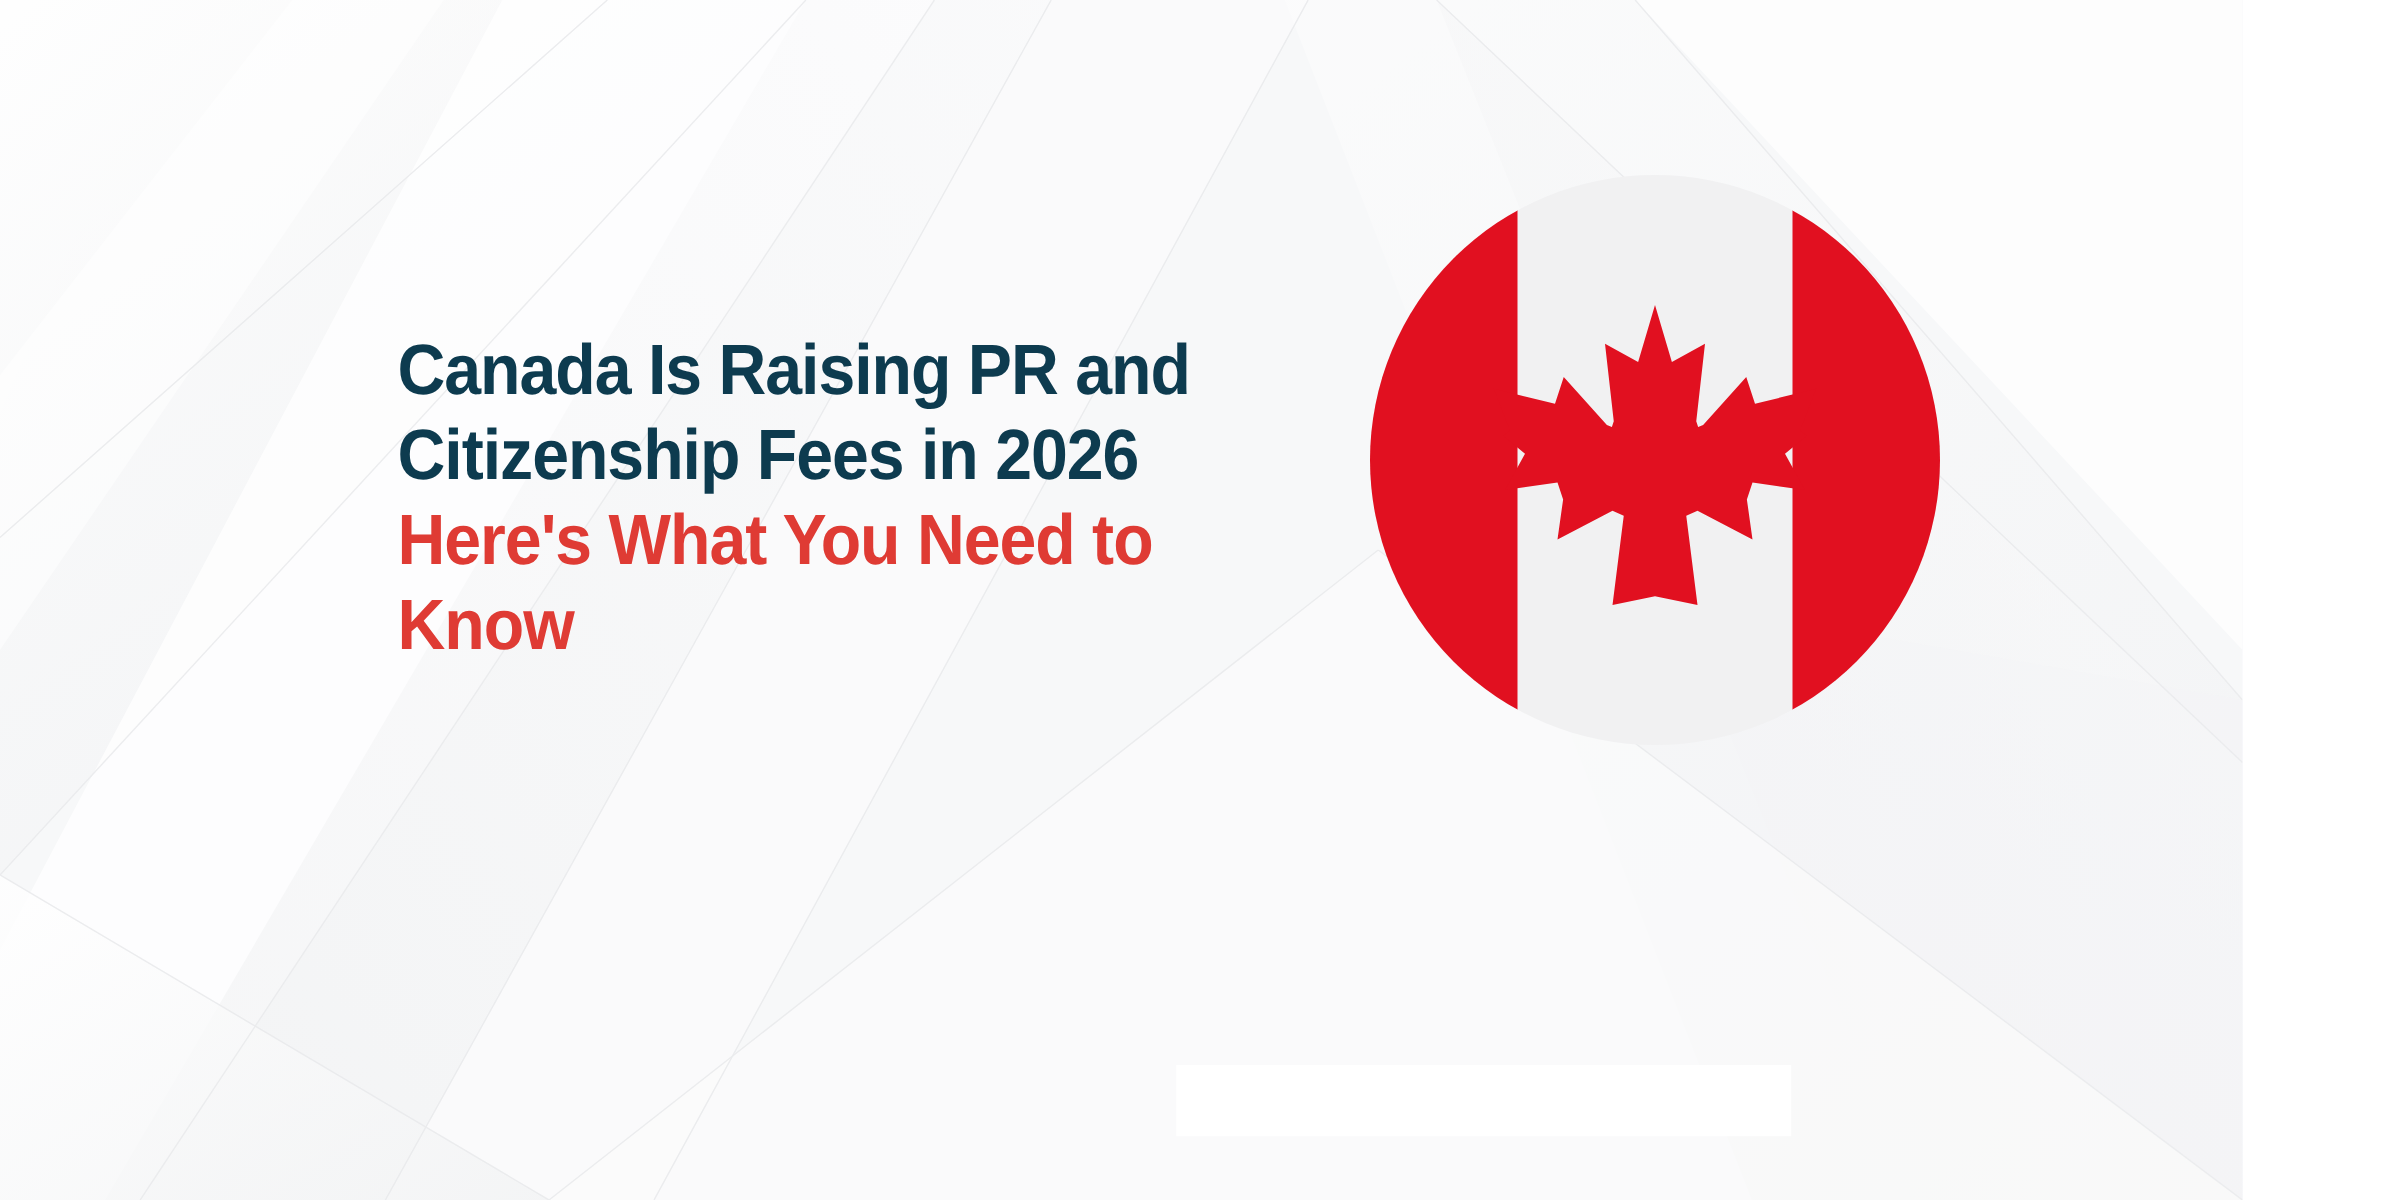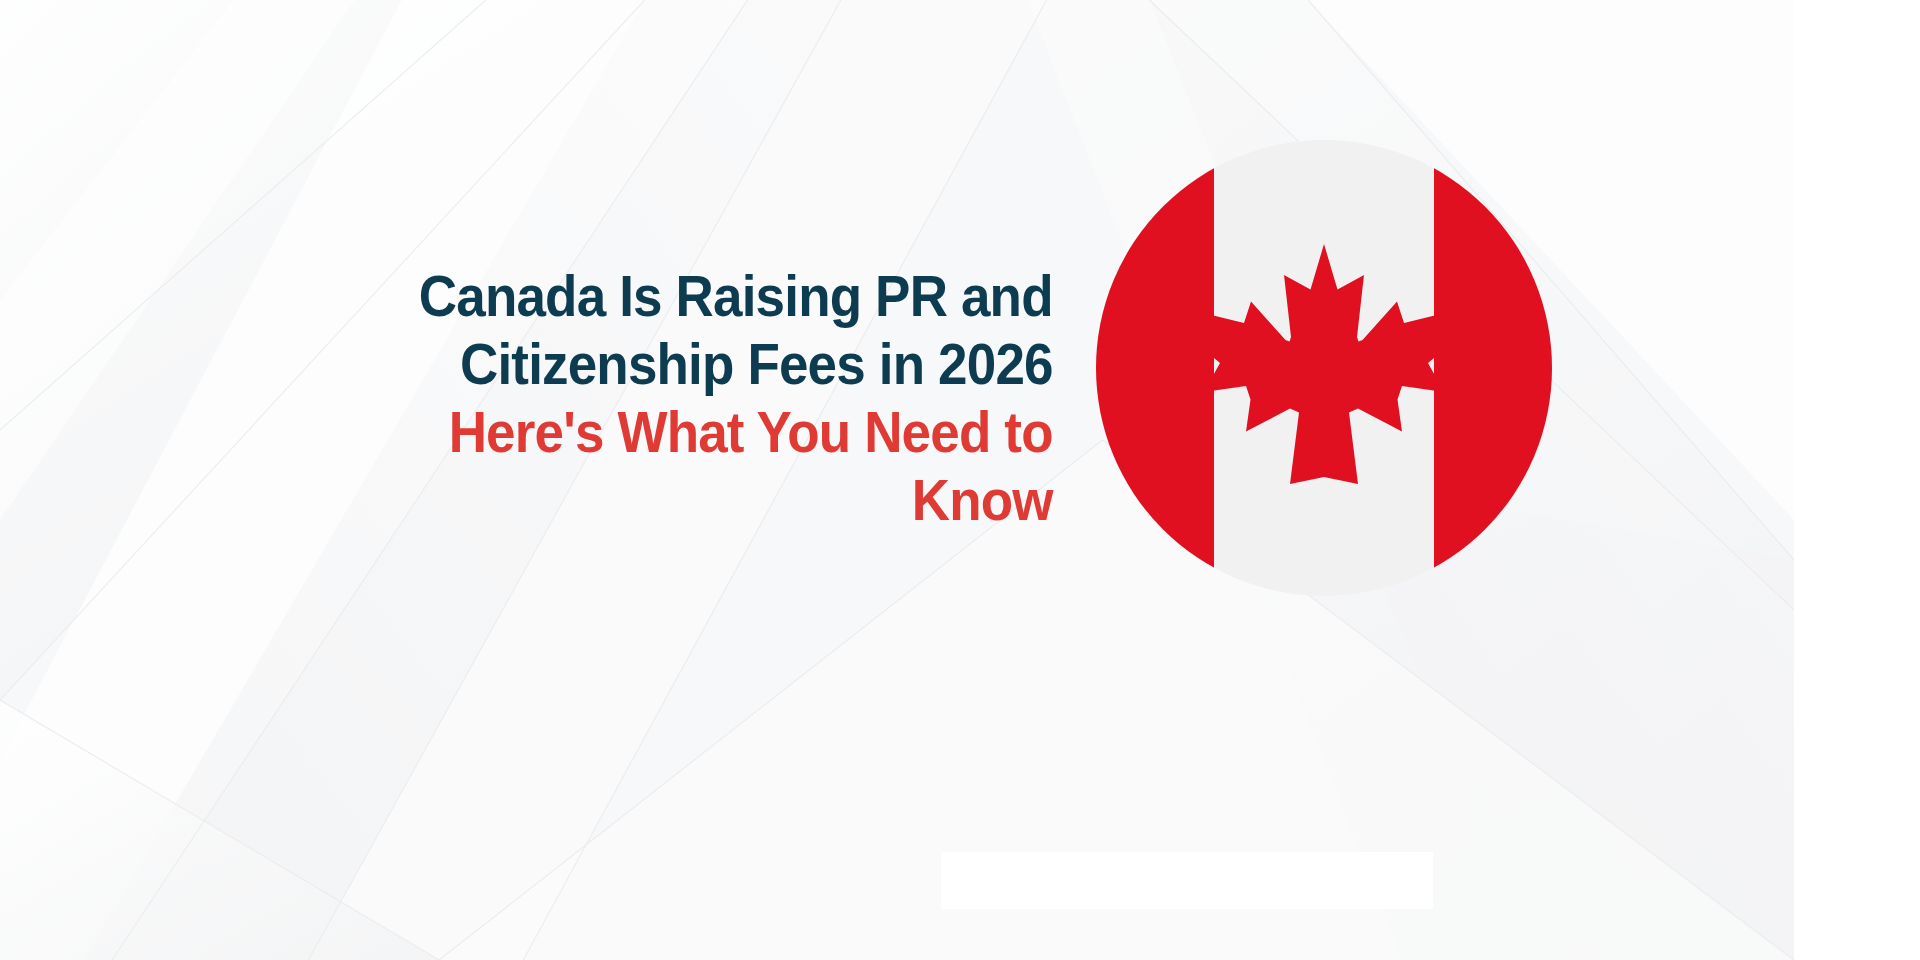--- a/index.html
+++ b/index.html
@@ -11,21 +11,20 @@
     overflow:hidden;
     font-family:"Liberation Sans", sans-serif;
   }
 
   #banner {
     position:relative;
     width:1794px;
     height:960px;
     background:#f7f8f9;
     overflow:hidden;
-    text-align:right;
   }
 
   
   #bg-layer {
     position:absolute;
     inset:0;
     width:100%;
     height:100%;
     display:block;
   }

